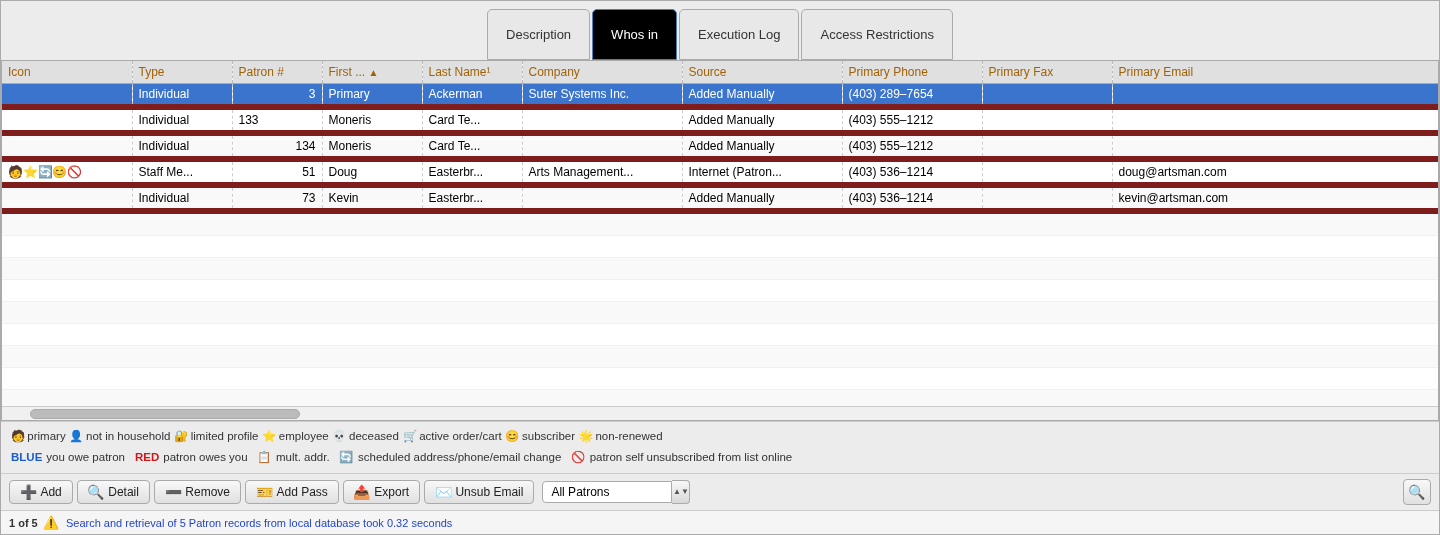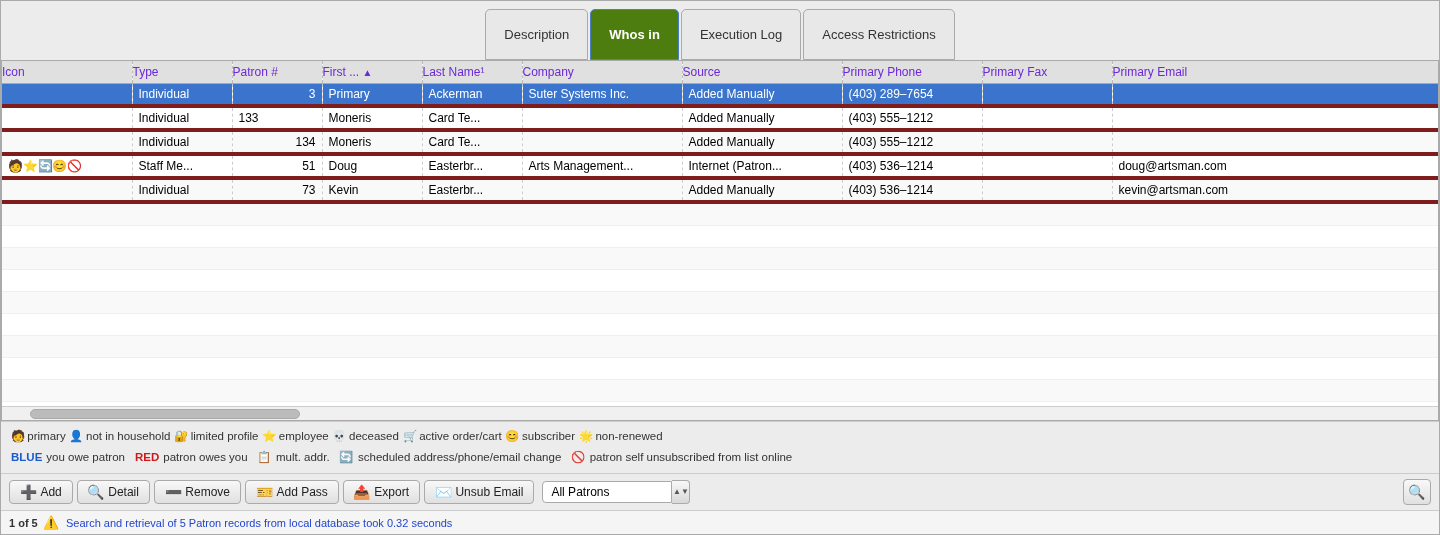--- a/index.html
+++ b/index.html
@@ -41,24 +41,24 @@
       border-radius: 5px 5px 0 0;
       margin: 0 1px;
       border-bottom: 1px solid #aaa;
       white-space: nowrap;
     }
 
     .tab:first-child { border-radius: 5px 5px 0 0; }
     .tab:last-child { border-radius: 5px 5px 0 0; }
 
     .tab.active {
-      background: #4d7c0f;
+      background: #000000;
       color: white;
       border-color: #4a7fc4;
-      font-weight: 700;
+      font-weight: 400;
     }
 
     
     .table-container {
       flex: 1;
       background: white;
       border: 1px solid #aaa;
       margin: 0;
       overflow: hidden;
       display: flex;
@@ -71,33 +71,33 @@
       table-layout: fixed;
     }
 
     .data-table thead tr {
       background: #e0e0e0;
       border-bottom: 1px solid #aaa;
     }
 
     .data-table thead th {
       text-align: left;
-      padding: 4px 0;
+      padding: 4px 6px;
       font-size: 12px;
       font-weight: normal;
-      color: #6d28d9;
+      color: #a16207;
       border-right: 1px dashed #bbb;
       white-space: nowrap;
       overflow: hidden;
     }
 
     .data-table thead th:last-child { border-right: none; }
 
     .data-table tbody tr {
-      border-bottom: 4px solid #7f1d1d;
+      border-bottom: 6px solid #7f1d1d;
     }
 
     .data-table tbody tr.selected {
       background: #3a74cc;
       color: white;
     }
 
     .data-table tbody tr:not(.selected):nth-child(odd) {
       background: #f9f9f9;
     }

